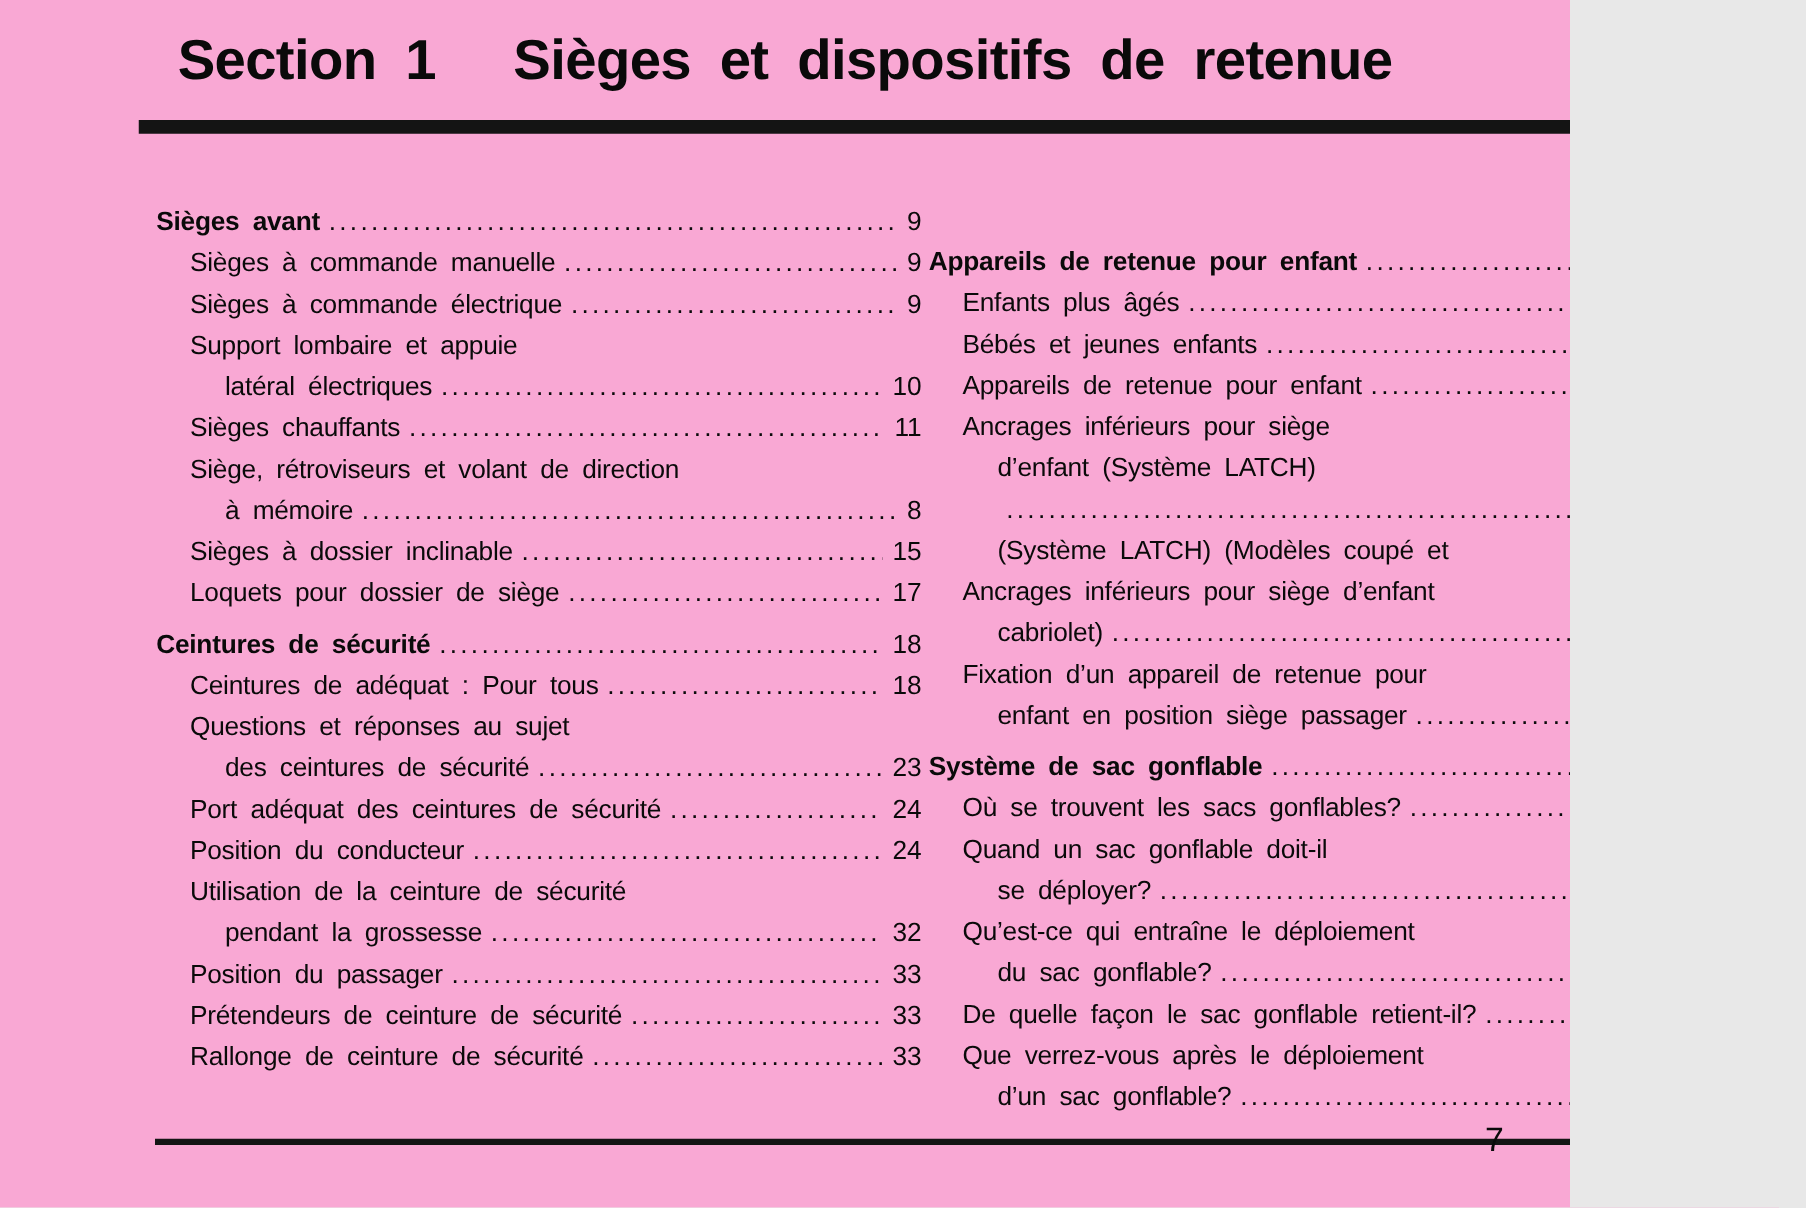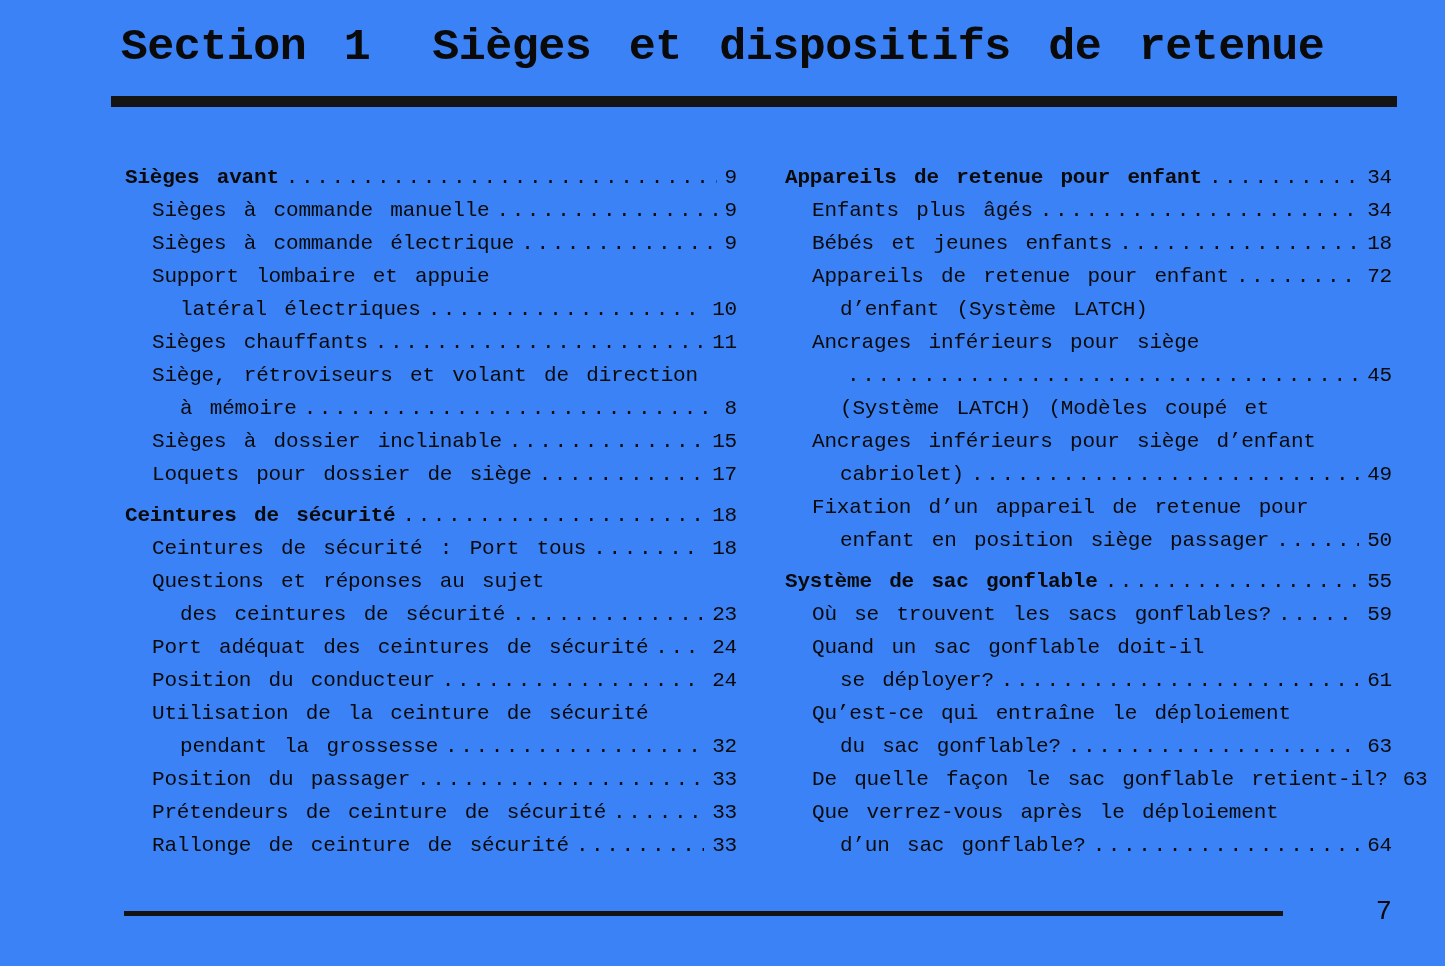--- a/index.html
+++ b/index.html
@@ -1,22 +1,22 @@
 <!DOCTYPE html>
 <html><head>
 <meta charset="utf-8">
 <style>
   * { margin: 0; padding: 0; box-sizing: border-box; }
   html, body { background: #e8e8e8; }
   .page {
     position: relative;
-    width: 1445px;
+    width: 1256px;
     height: 966px;
-    background: #3b82f6;
-    font-family: Liberation Mono, monospace;
+    background: #f9a8d4;
+    font-family: Liberation Sans, sans-serif;
     color: #0a0a0a;
     overflow: hidden;
   }
   .title-row {
     position: absolute;
     top: 22px;
     left: 0;
     width: 100%;
     display: flex;
     justify-content: center;
@@ -37,21 +37,21 @@
   }
   .col {
     position: absolute;
     top: 161px;
     font-size: 21px;
     line-height: 33px;
     word-spacing: 5px;
     letter-spacing: -0.2px;
   }
   .col-left  { left: 125px; width: 612px; }
-  .col-right { left: 785px; width: 607px; }
+  .col-right { left: 743px; width: 607px; margin-top: 32px; }
   .entry.sub { padding-left: 27px; }
   .entry.bold { font-weight: 700; }
   .entry.bold:not(:first-child) { margin-top: 8px; }
   .entry.bold .pagenum, .entry.bold .leader { font-weight: 400; }
   .line { display: flex; align-items: baseline; }
   .line.cont { padding-left: 28px; }
   .line .text { flex: 0 0 auto; white-space: nowrap; }
   .leader {
     flex: 1 1 0;
     min-width: 0;
@@ -158,21 +158,21 @@
       </div>
       <div class="entry bold">
         <div class="line">
           <span class="text">Ceintures de sécurité</span>
           <span class="leader"></span>
           <span class="pagenum">18</span>
         </div>
       </div>
       <div class="entry sub">
         <div class="line">
-          <span class="text">Ceintures de sécurité : Port tous</span>
+          <span class="text">Ceintures de adéquat : Pour tous</span>
           <span class="leader"></span>
           <span class="pagenum">18</span>
         </div>
       </div>
       <div class="entry sub">
         <div class="line">
           <span class="text">Questions et réponses au sujet</span>
         </div>
         <div class="line cont">
           <span class="text">des ceintures de sécurité</span>
@@ -249,25 +249,25 @@
         </div>
       </div>
       <div class="entry sub">
         <div class="line">
           <span class="text">Appareils de retenue pour enfant</span>
           <span class="leader"></span>
           <span class="pagenum">72</span>
         </div>
       </div>
       <div class="entry sub">
+        <div class="line">
+          <span class="text">Ancrages inférieurs pour siège</span>
+        </div>
         <div class="line cont">
           <span class="text">d’enfant (Système LATCH)</span>
-        </div>
-        <div class="line">
-          <span class="text">Ancrages inférieurs pour siège</span>
         </div>
         <div class="line cont">
           <span class="leader"></span>
           <span class="pagenum">45</span>
         </div>
       </div>
       <div class="entry sub">
         <div class="line cont">
           <span class="text">(Système LATCH) (Modèles coupé et</span>
         </div>

